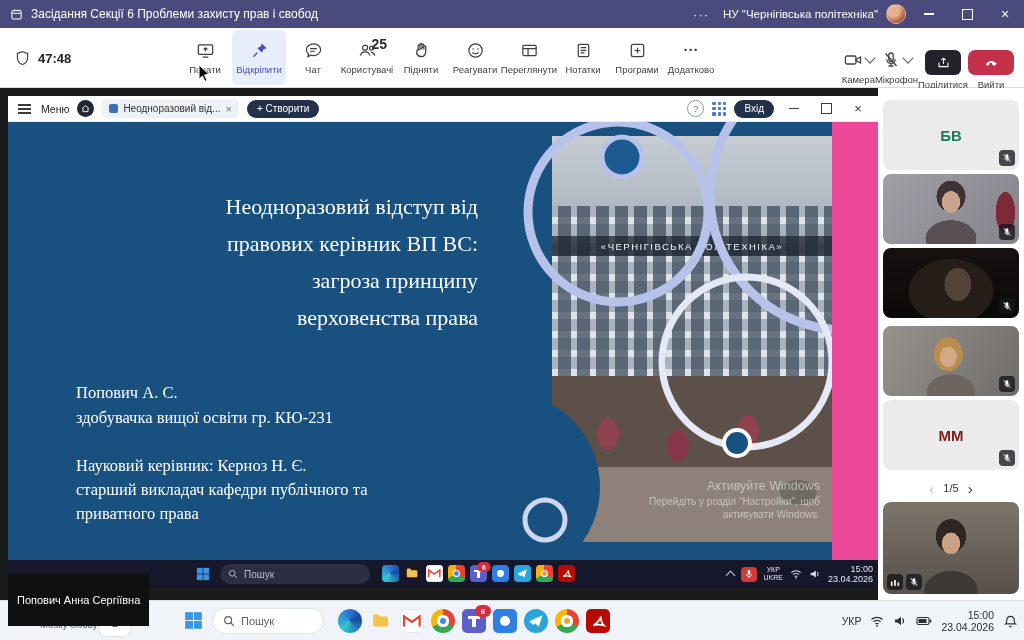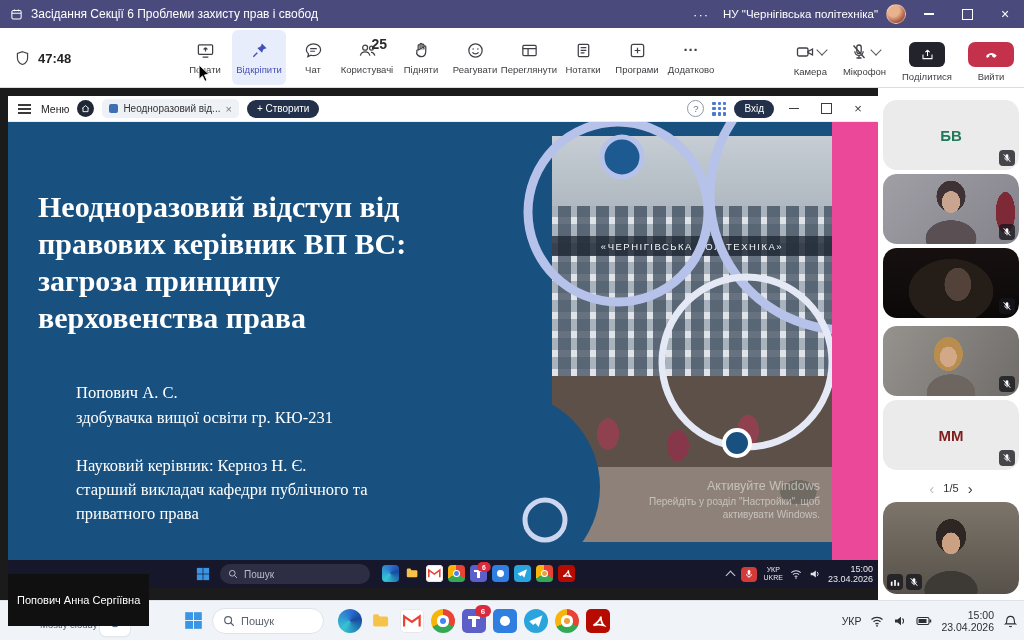--- a/index.html
+++ b/index.html
@@ -24,21 +24,21 @@
   .timer{position:absolute;left:14px;top:0;height:60px;display:flex;align-items:center;gap:7px;font-size:13px;font-weight:bold;color:#242424}
   .tbar-center{position:absolute;left:178px;top:2px;display:flex}
   .tb-btn{position:relative;width:54px;height:55px;border-radius:6px;display:flex;flex-direction:column;align-items:center;justify-content:center;gap:4px;font-size:9.5px;color:#3d3d42}
   .tb-btn svg{width:19px;height:19px;stroke:#3f3f46;fill:none;stroke-width:1.3}
   .tb-btn .dots{font-size:15px;font-weight:bold;line-height:14px;height:19px;display:flex;align-items:center;color:#3f3f46}
   .tb-btn.active{background:#e8edfb;color:#4450b5}
   .tb-btn.active svg{stroke:#4450b5;fill:none}
   .tb-btn.active .pinfill{fill:#4450b5}
   .pinfill{fill:#3f3f46}
   .usr-badge{position:absolute;top:6px;right:7px;font-size:14px;font-weight:bold;color:#2b2b2b}
-  .tbar-right{position:absolute;right:10px;top:8px;display:flex;gap:16px;align-items:flex-start}
+  .tbar-right{position:absolute;right:10px;top:16px;display:flex;align-items:flex-start}
   .rc{display:flex;flex-direction:column;align-items:center;gap:4px;font-size:9.5px;color:#3d3d42;padding-top:6px}
   .rc-row{display:flex;align-items:center;gap:3px}
   .rc-row svg.big{width:20px;height:20px;stroke:#3f3f46;fill:none;stroke-width:1.3}
   .chevd{width:7px;height:7px;border-right:1.4px solid #5a5a60;border-bottom:1.4px solid #5a5a60;transform:rotate(45deg);margin-top:-4px}
   .share-chip{width:36px;height:25px;border-radius:6px;background:#22232b;display:flex;align-items:center;justify-content:center}
   .leave-chip{width:46px;height:25px;border-radius:7px;background:#c4314b;display:flex;align-items:center;justify-content:center}
   .cursor{position:absolute;left:198px;top:36px;width:13px;z-index:50}
 
   
   .stage{position:absolute;left:0;top:88px;width:878px;height:512px;background:#1b1b1b}
@@ -55,21 +55,21 @@
   .navy-pill{height:18px;padding:0 10px;border-radius:10px;background:#233049;color:#fff;font-size:10px;display:flex;align-items:center;white-space:nowrap}
   .bspacer{flex:1}
   .help-circ{width:15px;height:15px;border-radius:50%;border:1.2px solid #9098a4;color:#6b7280;font-size:9.5px;display:flex;align-items:center;justify-content:center}
   .waffle{width:14px;height:14px;display:grid;grid-template-columns:repeat(3,1fr);grid-template-rows:repeat(3,1fr);gap:1.5px}
   .waffle i{background:#4a7bd0;border-radius:1px}
   .bwin{color:#3c3c3c;width:24px;height:24px;display:flex;align-items:center;justify-content:center}
 
   
   .slide{position:absolute;left:0;top:26px;width:824px;height:438px;background:#18507f;overflow:hidden;color:#fff;
          font-family:"Liberation Serif",serif}
-  .sl-title{position:absolute;left:30px;top:66px;width:440px;text-align:left;font-weight:bold;font-size:30px;line-height:37px}
+  .sl-title{position:absolute;left:30px;top:66px;width:440px;text-align:right;font-weight:normal;font-size:22px;line-height:37px}
   .sl-title span{display:block}
   .sl-author{position:absolute;left:68px;top:258px;font-size:16.5px;line-height:25px}
   .sl-sup{position:absolute;left:68px;top:332px;font-size:16.5px;line-height:24px}
   .sl-art{position:absolute;left:464px;top:0;width:360px;height:438px}
   .photo{position:absolute;left:80px;top:14px;width:280px;height:406px;overflow:hidden}
   .ph-sky{position:absolute;left:0;top:0;width:100%;height:70px;background:linear-gradient(#c6cdd4,#b0b9c1)}
   .ph-facade{position:absolute;left:0;top:70px;width:100%;height:170px;
      background:repeating-linear-gradient(90deg,rgba(62,76,92,0) 0 6px,rgba(62,76,92,.75) 6px 19px),
                 repeating-linear-gradient(0deg,#e0e4e8 0 7px,#a9b3bd 7px 19px)}
   .ph-sign{position:absolute;left:0;top:100px;width:100%;height:20px;background:rgba(30,40,52,.82);
@@ -96,21 +96,21 @@
   .chevu{width:6px;height:6px;border-left:1.3px solid #cfcfda;border-top:1.3px solid #cfcfda;transform:rotate(45deg);margin-top:3px}
   .miclive{width:16px;height:15px;border-radius:4px;background:#d33a3a;display:flex;align-items:center;justify-content:center}
   .itb-lang{font-size:7px;line-height:8px;text-align:center;color:#e8e8ee}
   .itb-dt{font-size:9px;line-height:10.5px;text-align:right;color:#e8e8ee}
 
   
   .ptag{position:absolute;left:8px;top:486px;background:#101010;color:#fff;font-size:11px;padding:20px 9px;white-space:nowrap;z-index:5}
 
   
   .panel{position:absolute;left:878px;top:88px;width:146px;height:512px;background:#fff}
-  .tile{position:absolute;left:5px;width:136px;height:70px;border-radius:14px;overflow:hidden;background:#ebebeb}
+  .tile{position:absolute;left:5px;width:136px;height:70px;border-radius:8px;overflow:hidden;background:#ebebeb}
   .tile .init{width:100%;height:100%;display:flex;align-items:center;justify-content:center;font-size:15px;font-weight:bold}
   .init-g{color:#1f7a5a}.init-p{color:#7f1d1d}
   .mic-chip{position:absolute;right:4px;bottom:4px;width:16px;height:16px;border-radius:4px;background:rgba(22,22,28,.78);
      display:flex;align-items:center;justify-content:center}
   .lvl-chip{width:16px;height:16px;border-radius:4px;background:rgba(22,22,28,.78);display:flex;align-items:center;justify-content:center}
   .chips-l{position:absolute;left:4px;bottom:4px;display:flex;gap:3px}
   .t-blur{background:
      radial-gradient(15px 18px at 50% 40%,#c9a58f 0 60%,rgba(201,165,143,0) 61%),
      radial-gradient(24px 26px at 50% 32%,#3e3234 0 60%,rgba(62,50,52,0) 61%),
      radial-gradient(42px 30px at 50% 92%,#5a4f52 0 60%,rgba(90,79,82,0) 61%),

